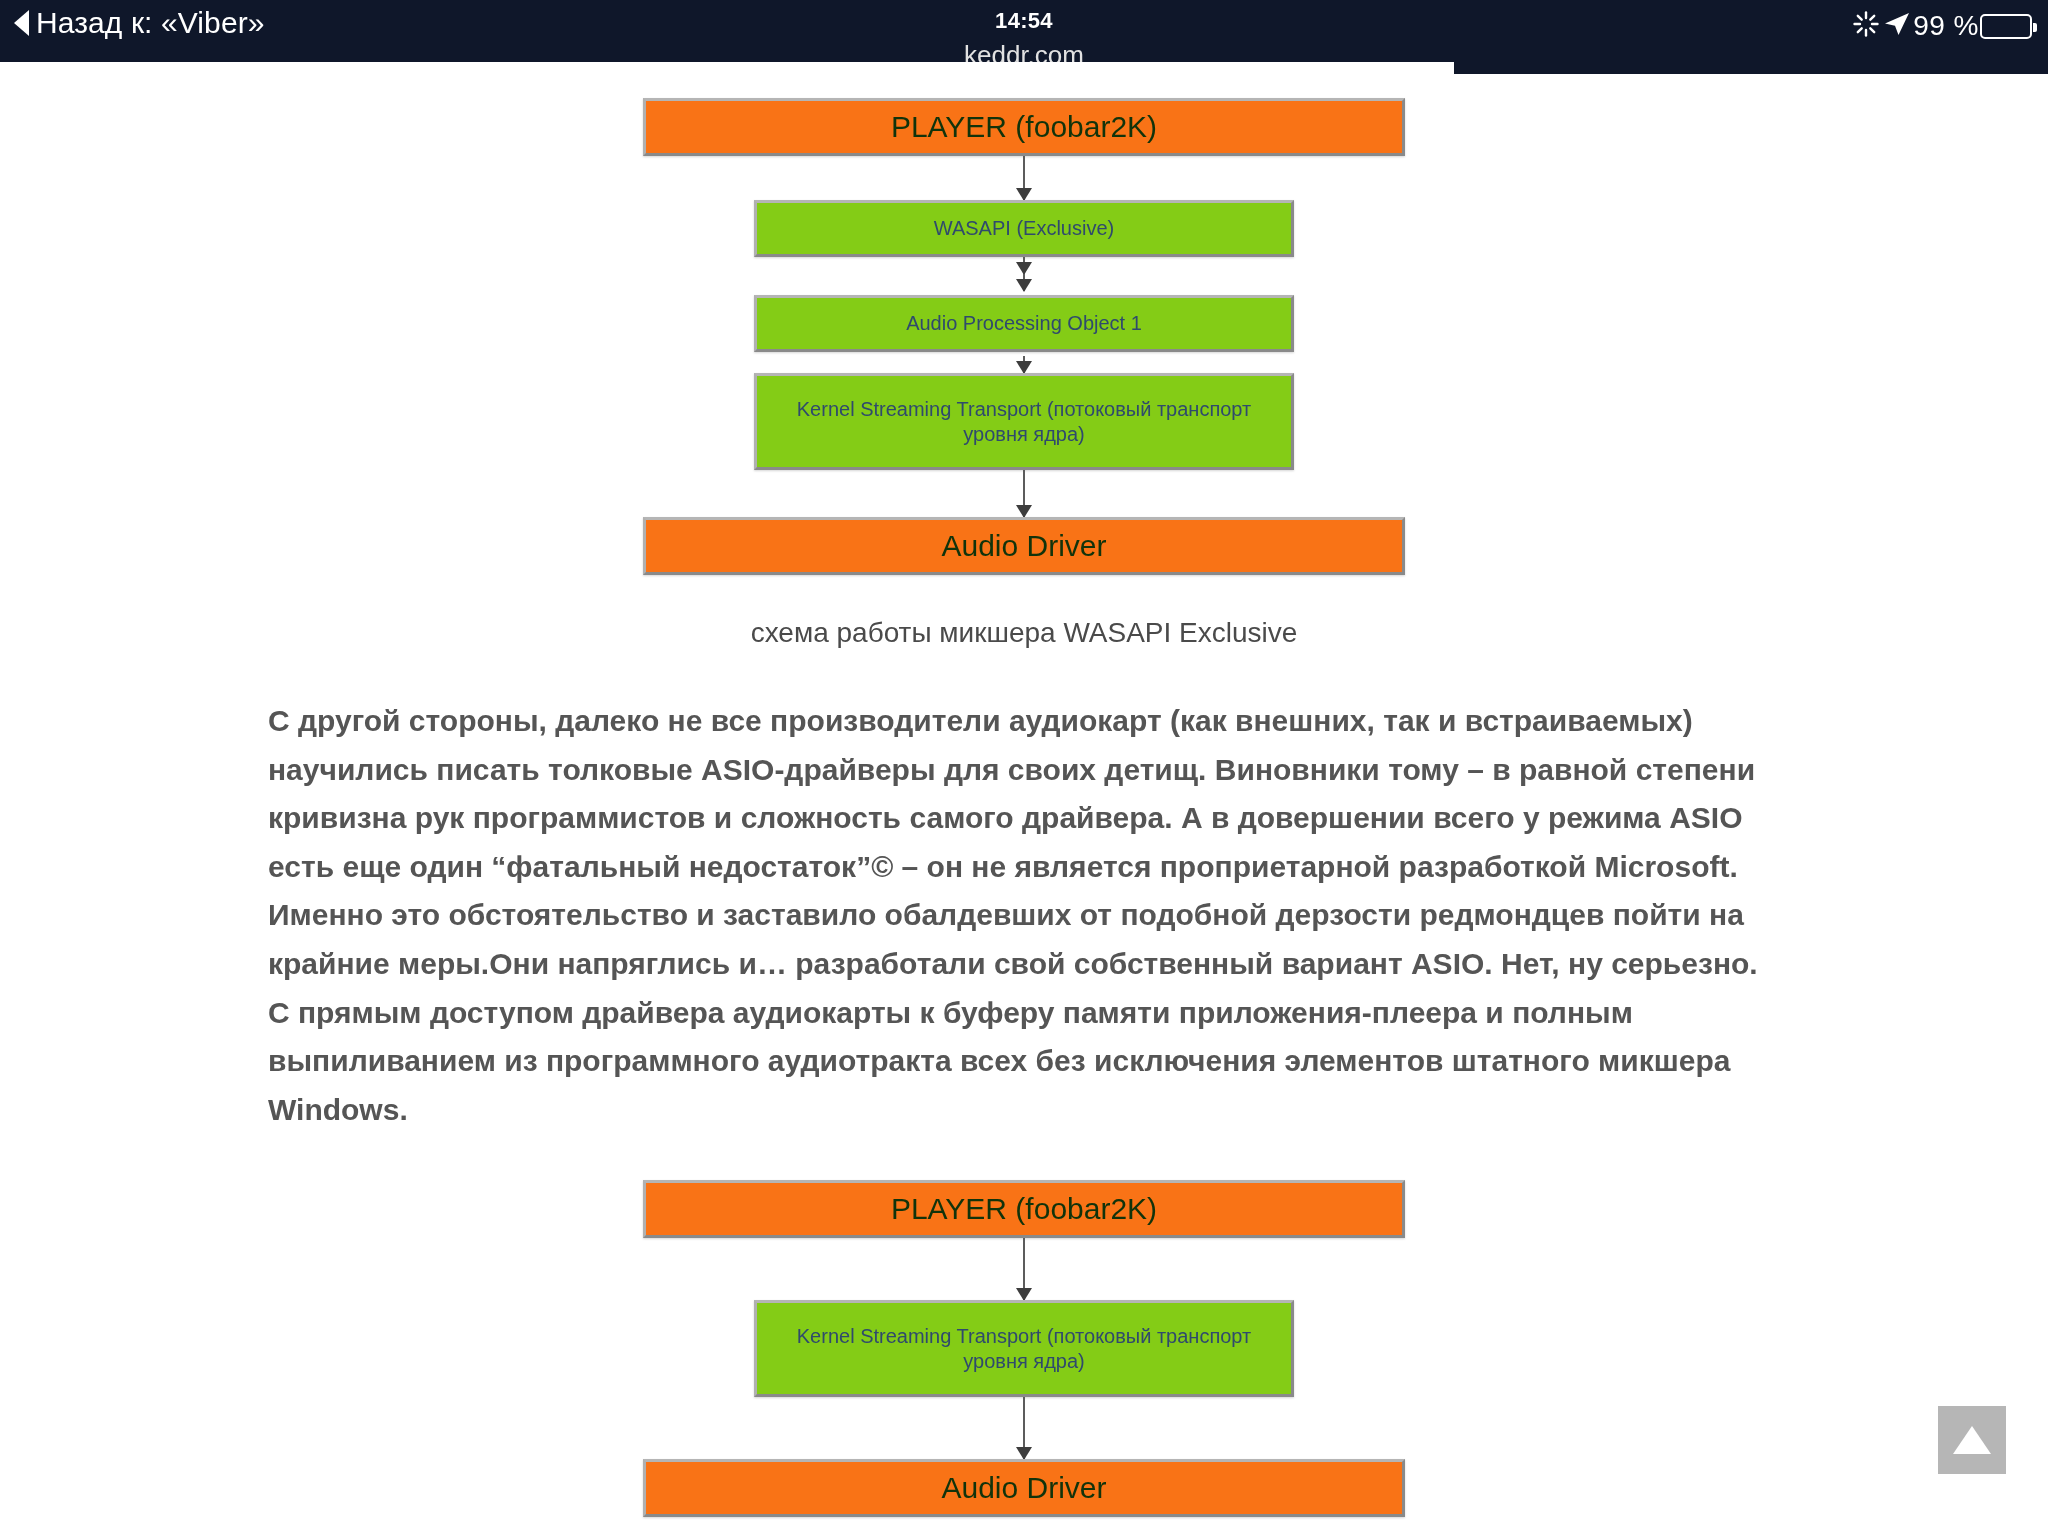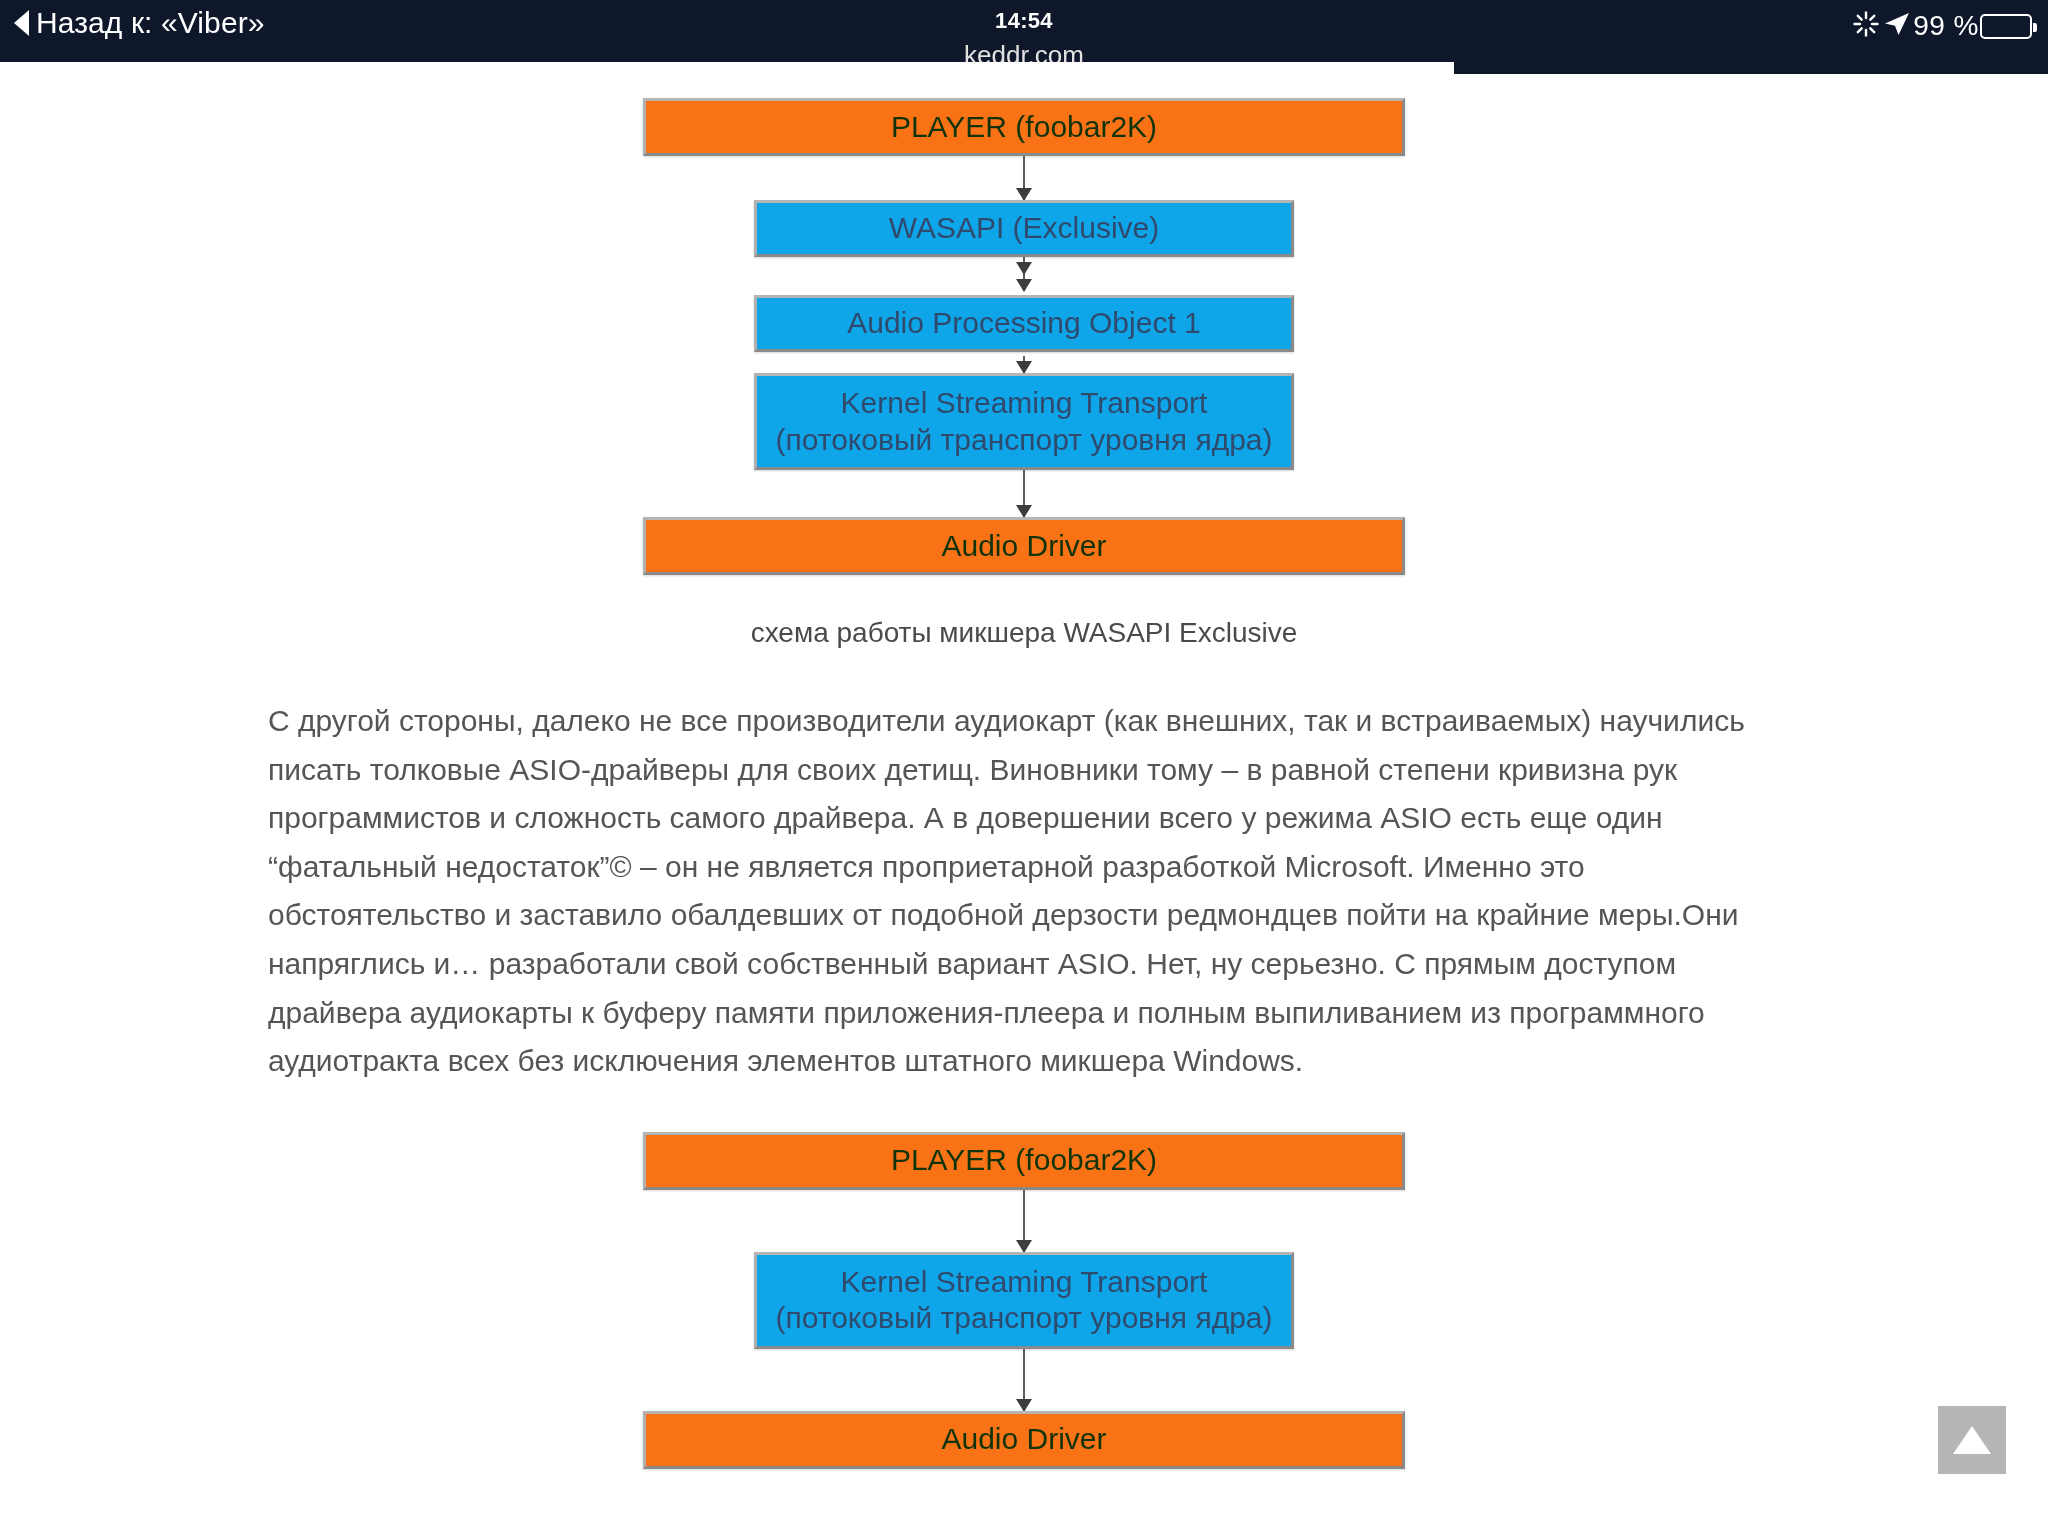--- a/index.html
+++ b/index.html
@@ -140,23 +140,23 @@
     text-align: center;
     line-height: 1.22;
     box-shadow: 0 1px 2px rgba(0,0,0,0.16);
   }
   .dbox.green {
     background: #f97316;
     color: #11330b;
     font-size: 30px;
   }
   .dbox.grey {
-    background: #0ea5e9;
+    background: #84cc16;
     color: #2f4a6d;
-    font-size: 30px;
+    font-size: 20px;
     text-align: center;
   }
   .connector {
     position: relative;
     width: 2px;
     background: #5c5c5c;
     margin: 0 auto;
   }
   .connector::after {
     content: "";
@@ -177,20 +177,21 @@
   }
 
   
   .para {
     width: 1512px;
     margin: 0 auto;
     font-size: 30px;
     line-height: 1.62;
     color: #555555;
     text-align: left;
+    font-weight: bold;
   }
 
   
   .scrolltop {
     position: absolute;
     right: 42px;
     bottom: 62px;
     width: 68px; height: 68px;
     background: #b6b6b6;
     display: flex;

